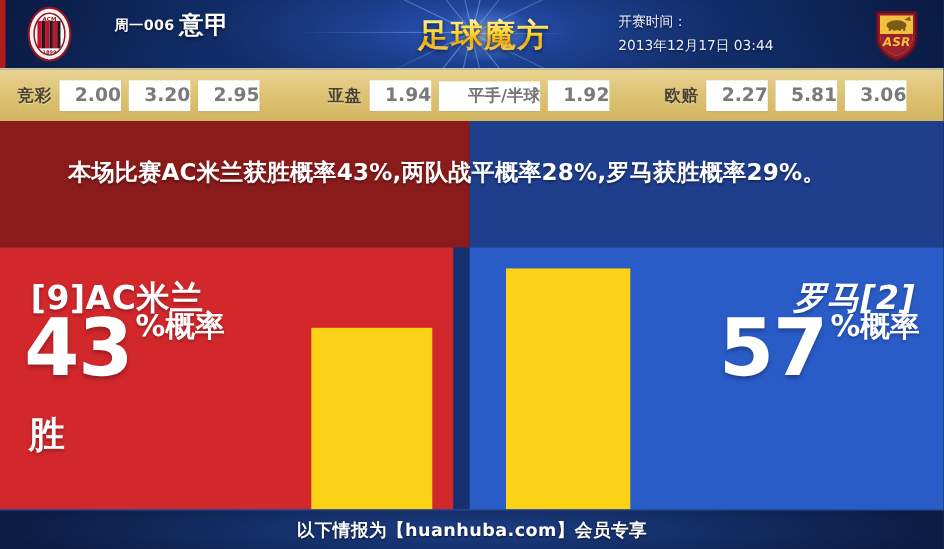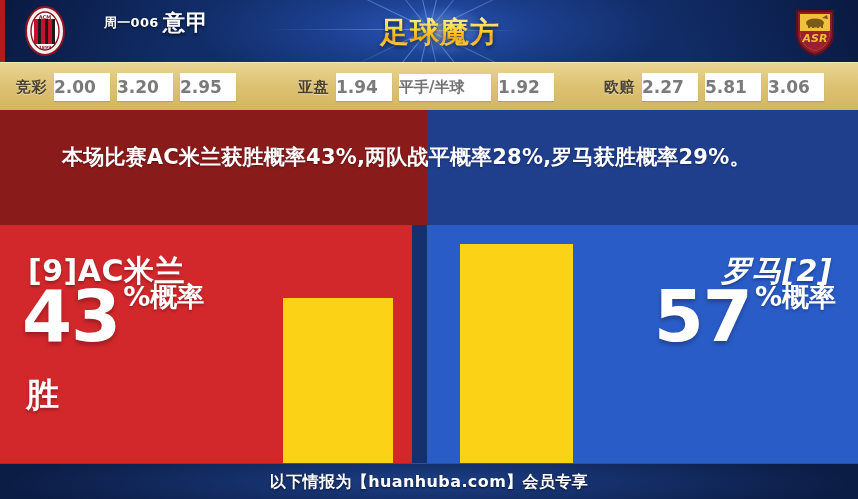--- a/index.html
+++ b/index.html
@@ -47,21 +47,21 @@
     font-size:12.5px;line-height:21px;text-shadow:0 1px 2px rgba(0,0,0,.6);}
 
   
   .oddsbar{position:absolute;left:0;top:62px;width:858px;height:48px;
     background:linear-gradient(180deg,#e8d494 0%,#ddc273 48%,#d2b55f 100%);
     border-top:1px solid #f3e6b9;}
   .odds-group{position:absolute;top:0;height:48px;display:flex;align-items:center;}
   .odds-name{font-size:15px;font-weight:bold;color:#4a4130;margin-right:7px;
     letter-spacing:.5px;text-shadow:0 1px 0 rgba(255,255,255,.45);}
   .odds-cell{background:#fff;color:#7a7a7a;font-size:17px;font-weight:bold;
-    padding:4px 0;margin-right:7px;text-align:left;min-width:56px;
+    padding:4px 0;margin-right:7px;text-align:right;min-width:56px;
     box-shadow:0 1px 1px rgba(0,0,0,.12);}
   .odds-cell.wide{min-width:92px;font-size:15px;color:#737373;}
   .g1{left:16px;} .g2{left:298px;} .g3{left:604px;}
 
   
   .descband{position:absolute;left:0;top:110px;width:858px;height:115px;}
   .desc-l{position:absolute;left:0;top:0;width:427px;height:115px;background:#8a1b1b;}
   .desc-r{position:absolute;left:427px;top:0;width:431px;height:115px;background:#1f3e8c;}
   .desc-text{position:absolute;left:62px;top:30px;width:740px;
     color:#fff;font-size:21px;font-weight:bold;line-height:34px;letter-spacing:.2px;
@@ -152,20 +152,24 @@
     </div>
 
     <div class="match-label">周一006</div>
     <div class="match-league">意甲</div>
 
     <div class="logo-wrap">
       <div class="logo-burst"></div>
       <div class="logo-text">足球魔方</div>
     </div>
 
+    <div class="kickoff">
+      <div>开赛时间：</div>
+      <div>2013年12月17日 03:44</div>
+    </div>
 
     <div class="crest crest-r">
       <svg viewBox="0 0 54 52" width="54" height="52">
         <path d="M9 6 H45 V28 Q45 44 27 50 Q9 44 9 28 Z" fill="#8e1b2b" stroke="#5e1020" stroke-width="2"></path>
         <path d="M12 9 H42 V26 Q42 41 27 46 Q12 41 12 26 Z" fill="#f2c13c"></path>
         <path d="M12 26 H42 Q42 41 27 46 Q12 41 12 26 Z" fill="#9b1f2f"></path>
         <g fill="#7a5a16">
           <ellipse cx="27" cy="18" rx="9" ry="4.5"></ellipse>
           <rect x="20" y="18" width="2" height="5"></rect>
           <rect x="24" y="18" width="2" height="5"></rect>

